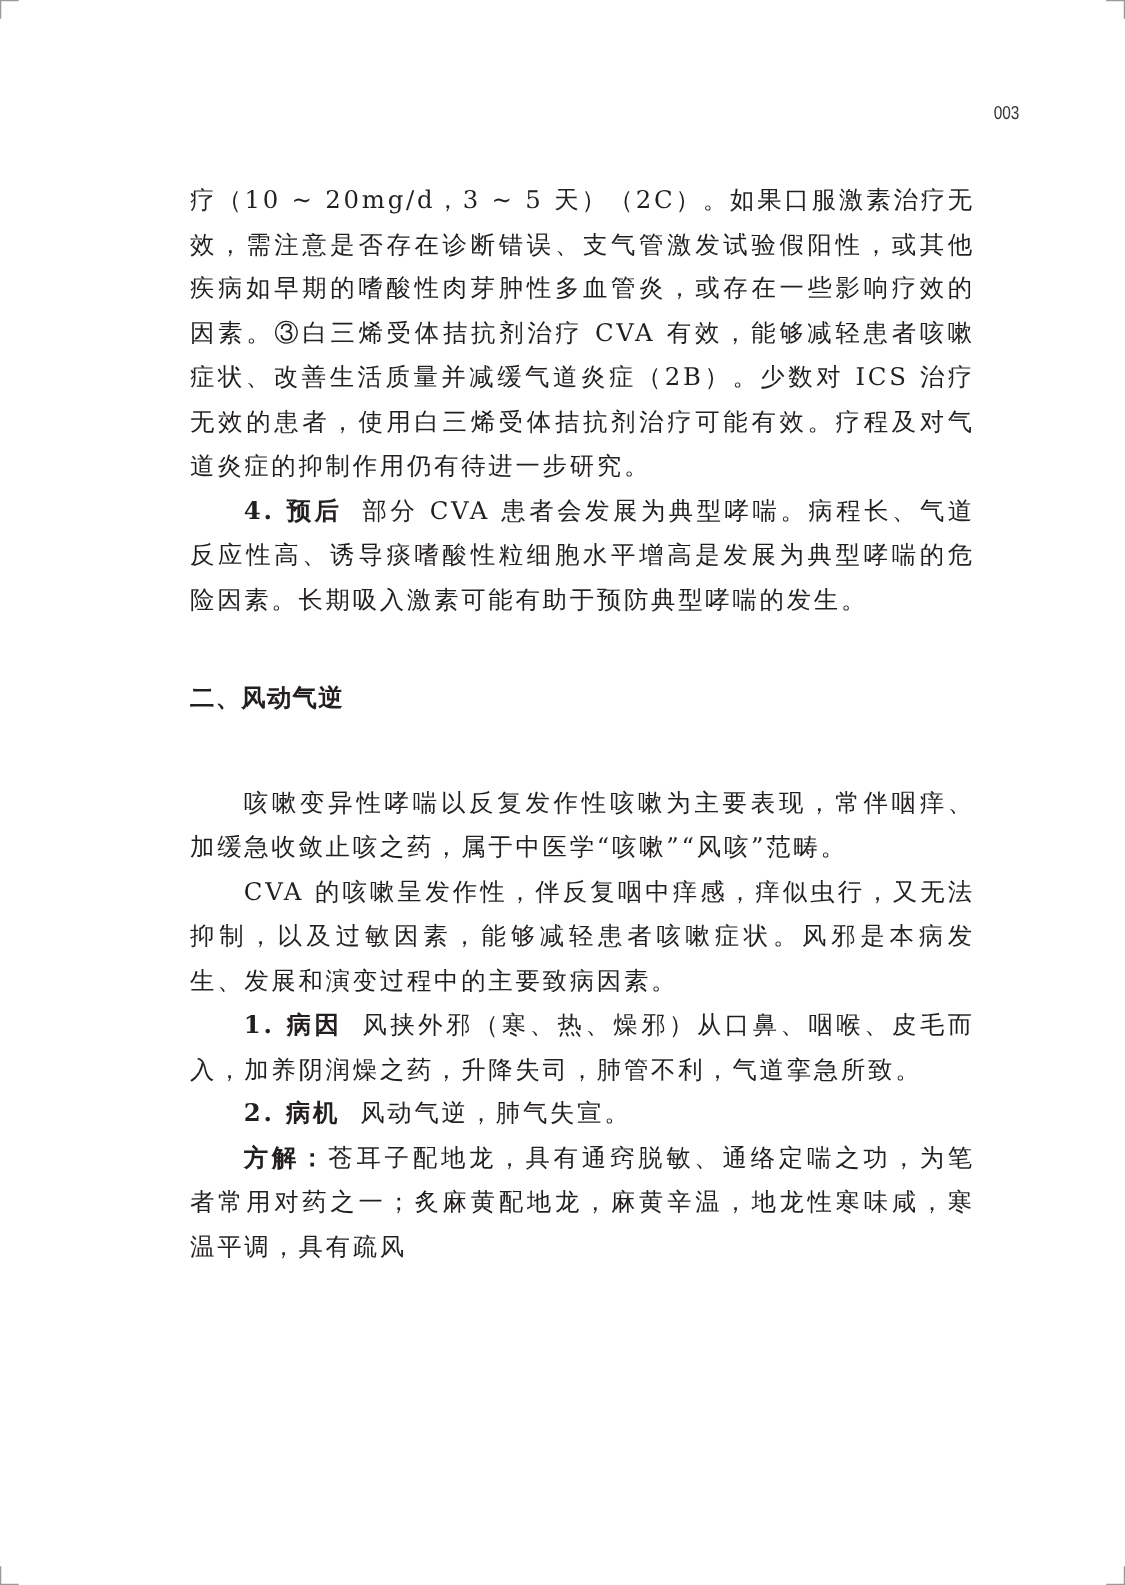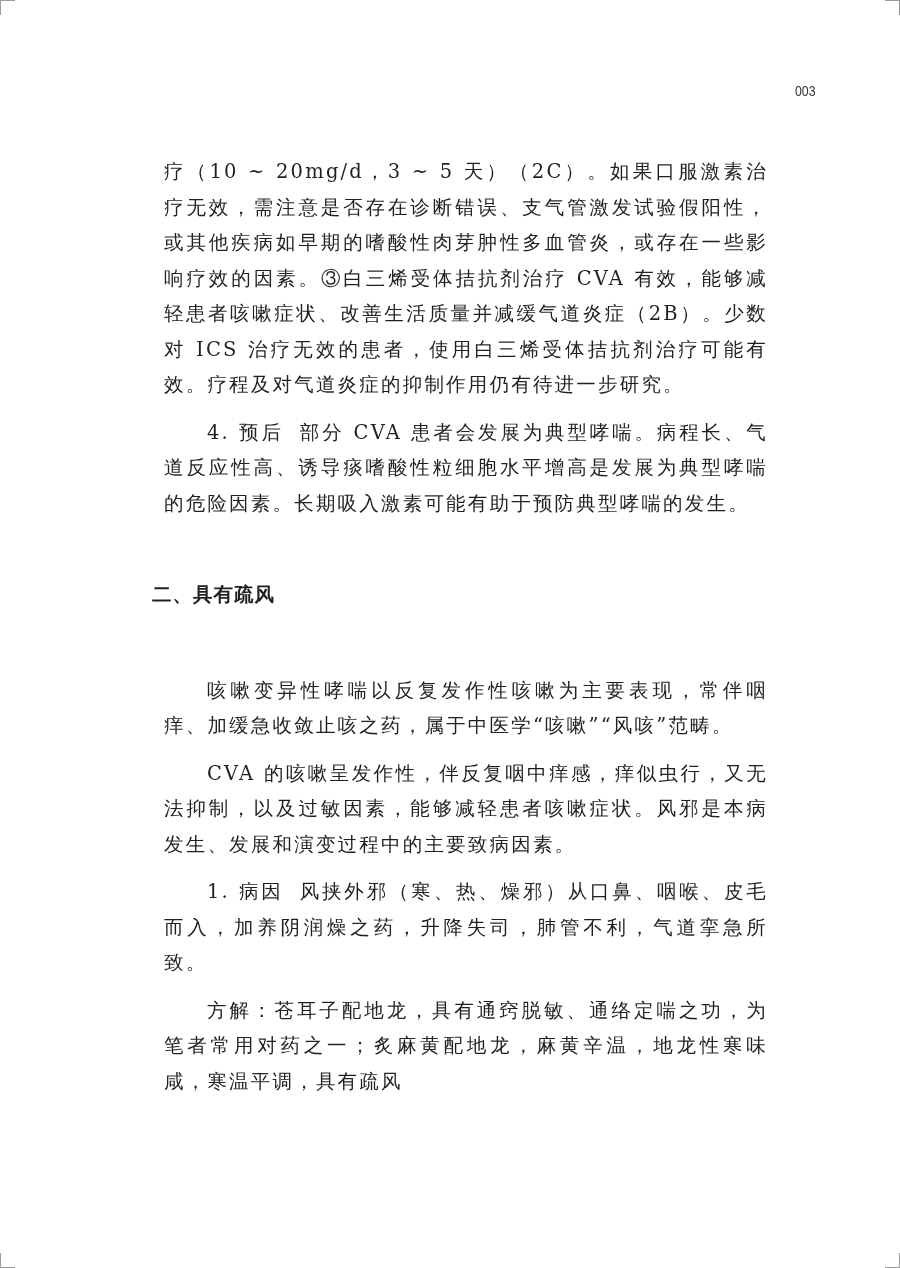--- a/index.html
+++ b/index.html
@@ -41,28 +41,28 @@
 
   .content {
     position: absolute;
     left: 152px;
     top: 142px;
     width: 628px;
   }
   .p {
     font-size: 19.5px;
     line-height: 35.5px;
-    margin: 12px;
+    margin: 0;
     text-align: justify;
     text-align-last: left;
     letter-spacing: 2.2px;
   }
   .indent { text-indent: 43px; }
   .b {
-    font-weight: normal;
+    font-weight: bold;
   }
   .lead-gap { margin-right: 16px; }
   .heading {
     font-size: 19.5px;
     font-weight: bold;
     line-height: 35.5px;
     letter-spacing: 1px;
   }
   .gap-before-heading { height: 44px; }
   .gap-after-heading { height: 48px; }
@@ -80,32 +80,35 @@
 <div class="content">
 
   <p class="p">疗（10 ~ 20mg/d，3 ~ 5 天）（2C）。如果口服激素治疗无效，需注意是否存在诊断错误、支气管激发试验假阳性，或其他疾病如早期的嗜酸性肉芽肿性多血管炎，或存在一些影响疗效的因素。③白三烯受体拮抗剂治疗 CVA 有效，能够减轻患者咳嗽症状、改善生活质量并减缓气道炎症（2B）。少数对 ICS 治疗无效的患者，使用白三烯受体拮抗剂治疗可能有效。疗程及对气道炎症的抑制作用仍有待进一步研究。</p>
 
   <p class="p indent">
     <span class="b lead-gap">4. 预后</span><span>部分 CVA 患者会发展为典型哮喘。病程长、气道反应性高、诱导痰嗜酸性粒细胞水平增高是发展为典型哮喘的危险因素。长期吸入激素可能有助于预防典型哮喘的发生。</span>
   </p>
 
   <div class="gap-before-heading"></div>
 
-  <div class="heading">二、具有疏风</div>
+  <div class="heading">二、风动气逆</div>
 
   <div class="gap-after-heading"></div>
 
   <p class="p indent">咳嗽变异性哮喘以反复发作性咳嗽为主要表现，常伴咽痒、加缓急收敛止咳之药，属于中医学“咳嗽”“风咳”范畴。</p>
 
   <p class="p indent">CVA 的咳嗽呈发作性，伴反复咽中痒感，痒似虫行，又无法抑制，以及过敏因素，能够减轻患者咳嗽症状。风邪是本病发生、发展和演变过程中的主要致病因素。</p>
 
   <p class="p indent">
     <span class="b lead-gap">1. 病因</span><span>风挟外邪（寒、热、燥邪）从口鼻、咽喉、皮毛而入，加养阴润燥之药，升降失司，肺管不利，气道挛急所致。</span>
   </p>
 
+  <p class="p indent">
+    <span class="b lead-gap">2. 病机</span><span>风动气逆，肺气失宣。</span>
+  </p>
 
 
 
 
   <p class="p indent">
     <span class="b">方解：</span><span>苍耳子配地龙，具有通窍脱敏、通络定喘之功，为笔者常用对药之一；炙麻黄配地龙，麻黄辛温，地龙性寒味咸，寒温平调，具有疏风</span>
   </p>
 
 </div>
 

